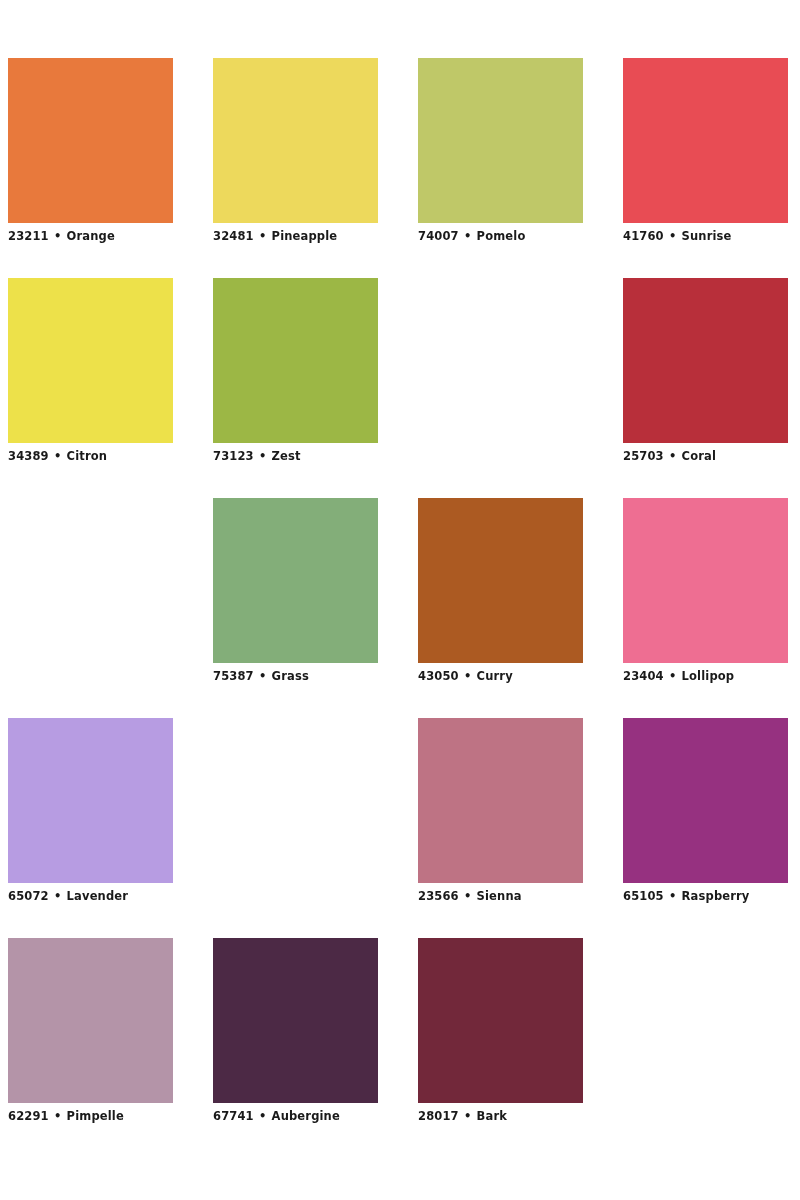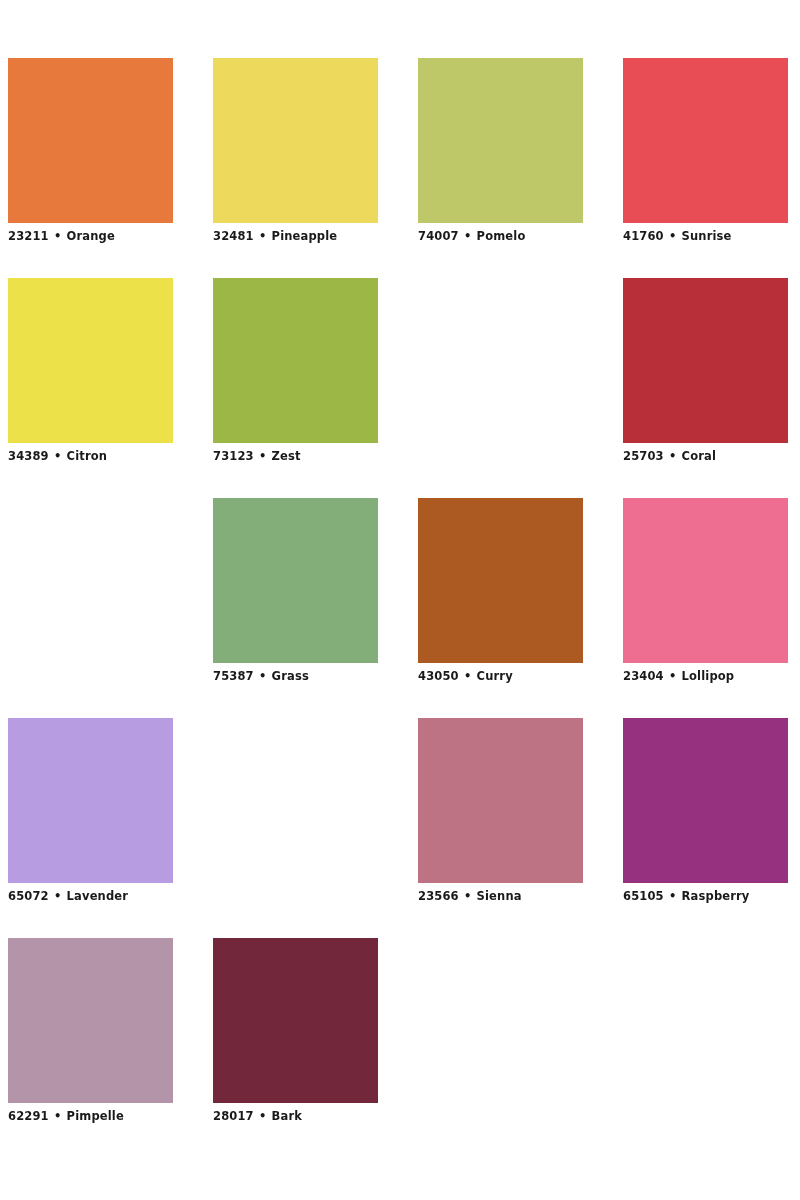--- a/index.html
+++ b/index.html
@@ -124,17 +124,21 @@
       </div>
       <div class="swatch-cell">
         <div class="swatch-chip" style="background: rgb(150, 49, 128);"></div>
         <div class="swatch-label"><span class="code">65105</span> <span class="sep">•</span> <span class="name">Raspberry</span></div>
       </div>
       <div class="swatch-cell">
         <div class="swatch-chip" style="background: rgb(180, 148, 168);"></div>
         <div class="swatch-label"><span class="code">62291</span> <span class="sep">•</span> <span class="name">Pimpelle</span></div>
       </div>
       <div class="swatch-cell">
+        <div class="swatch-chip" style="background: rgb(76, 41, 69);"></div>
+        <div class="swatch-label"><span class="code">67741</span> <span class="sep">•</span> <span class="name">Aubergine</span></div>
+      </div>
+      <div class="swatch-cell">
         <div class="swatch-chip" style="background: rgb(114, 40, 58);"></div>
         <div class="swatch-label"><span class="code">28017</span> <span class="sep">•</span> <span class="name">Bark</span></div>
       </div>
     </div>
 </div>
 
 </body></html>

